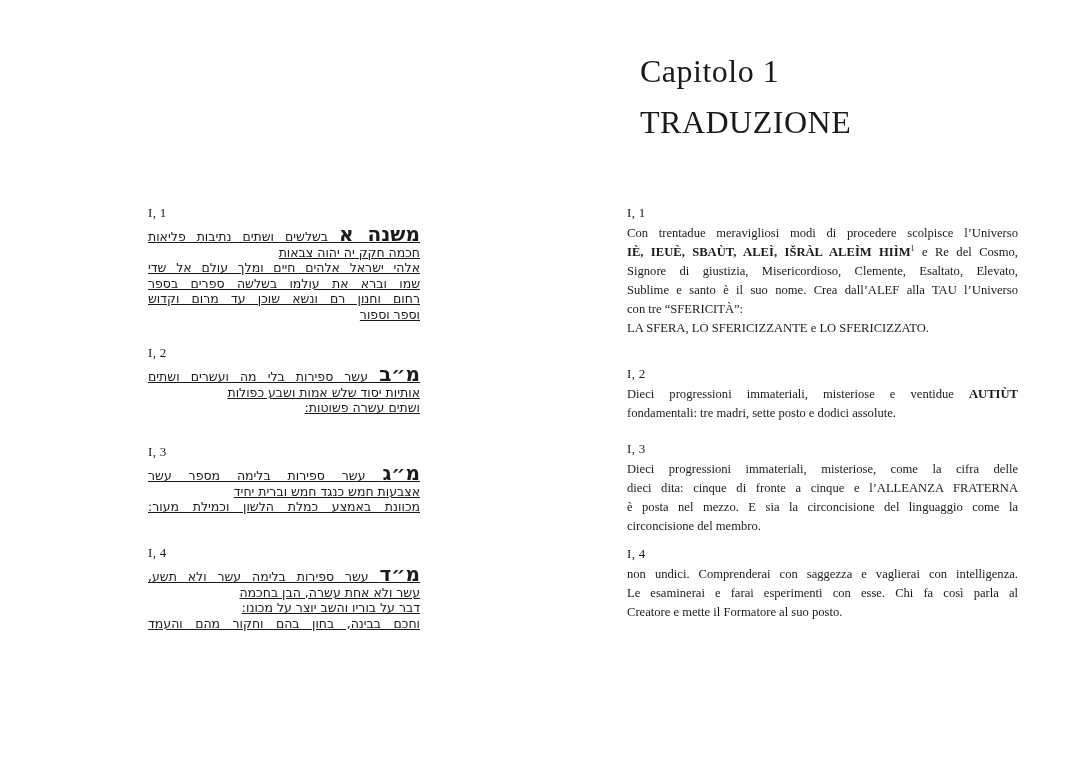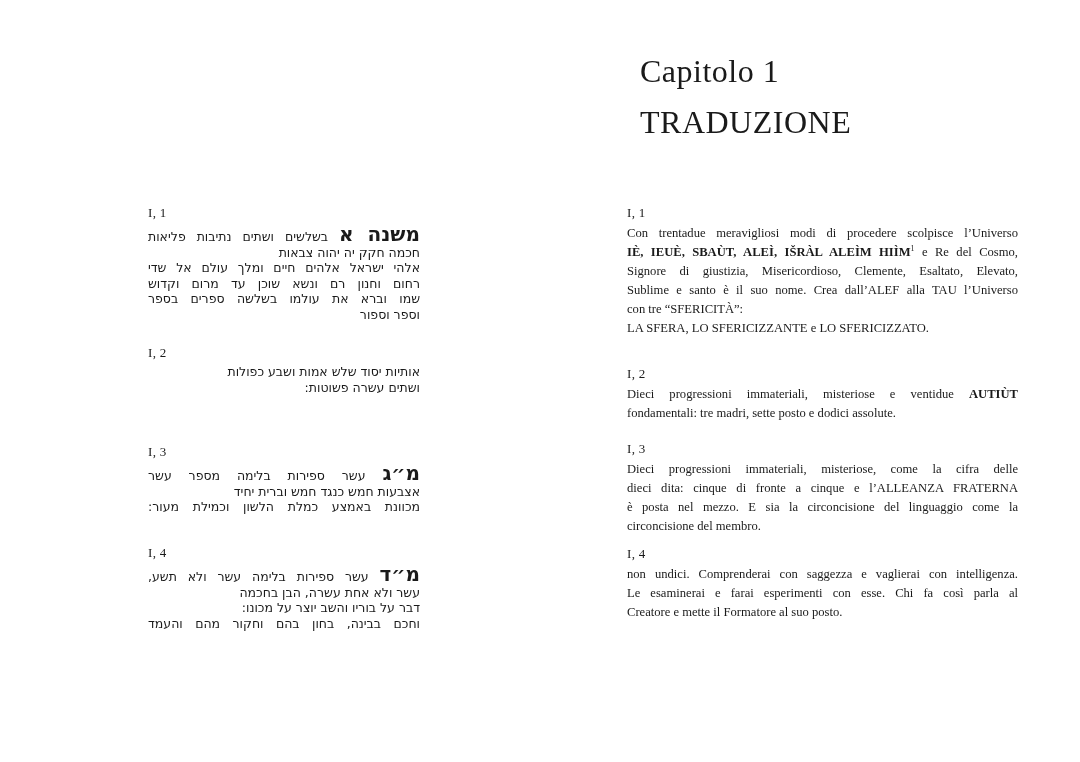--- a/index.html
+++ b/index.html
@@ -49,20 +49,21 @@
     font-size: 8px;
     line-height: 0;
     vertical-align: super;
   }
   
   .heb {
     direction: rtl;
     font-family: "DejaVu Sans", sans-serif;
     font-size: 12.5px;
     line-height: 15.5px;
+    text-decoration: underline;
   }
   .heb-line { min-height: 15.5px; }
   .heb .lead {
     font-size: 20px;
     font-weight: bold;
     line-height: 1;
   }
 </style>
 </head>
 <body>
@@ -74,28 +75,29 @@
     <div>TRADUZIONE</div>
   </div>
 
   <div class="col col-hebrew">
       <section class="verse" style="top: 205px;">
         <div class="sec-label">I, 1</div>
         <div class="heb" dir="rtl">
           <div class="heb-line justify"><span class="lead">משנה א</span><span> בשלשים ושתים נתיבות פליאות</span></div>
           <div class="heb-line center"><span>חכמה חקק יה יהוה צבאות</span></div>
           <div class="heb-line justify"><span>אלהי ישראל אלהים חיים ומלך עולם אל שדי</span></div>
+          <div class="heb-line justify"><span>שמו וברא את עולמו בשלשה ספרים בספר</span></div>
           <div class="heb-line justify"><span>רחום וחנון רם ונשא שוכן עד מרום וקדוש</span></div>
-          <div class="heb-line justify"><span>שמו וברא את עולמו בשלשה ספרים בספר</span></div>
           <div class="heb-line center"><span>וספר וספור</span></div>
         </div>
       </section>
       <section class="verse" style="top: 345px;">
         <div class="sec-label">I, 2</div>
         <div class="heb" dir="rtl">
+          <div class="heb-line justify"><span class="lead">מ״ב</span><span> עשר ספירות בלי מה ועשרים ושתים</span></div>
           <div class="heb-line center"><span>אותיות יסוד שלש אמות ושבע כפולות</span></div>
           <div class="heb-line center"><span>ושתים עשרה פשוטות:</span></div>
         </div>
       </section>
       <section class="verse" style="top: 444px;">
         <div class="sec-label">I, 3</div>
         <div class="heb" dir="rtl">
           <div class="heb-line justify"><span class="lead">מ״ג</span><span> עשר ספירות בלימה מספר עשר</span></div>
           <div class="heb-line center"><span>אצבעות חמש כנגד חמש וברית יחיד</span></div>
           <div class="heb-line justify"><span>מכוונת באמצע כמלת הלשון וכמילת מעור:</span></div>

